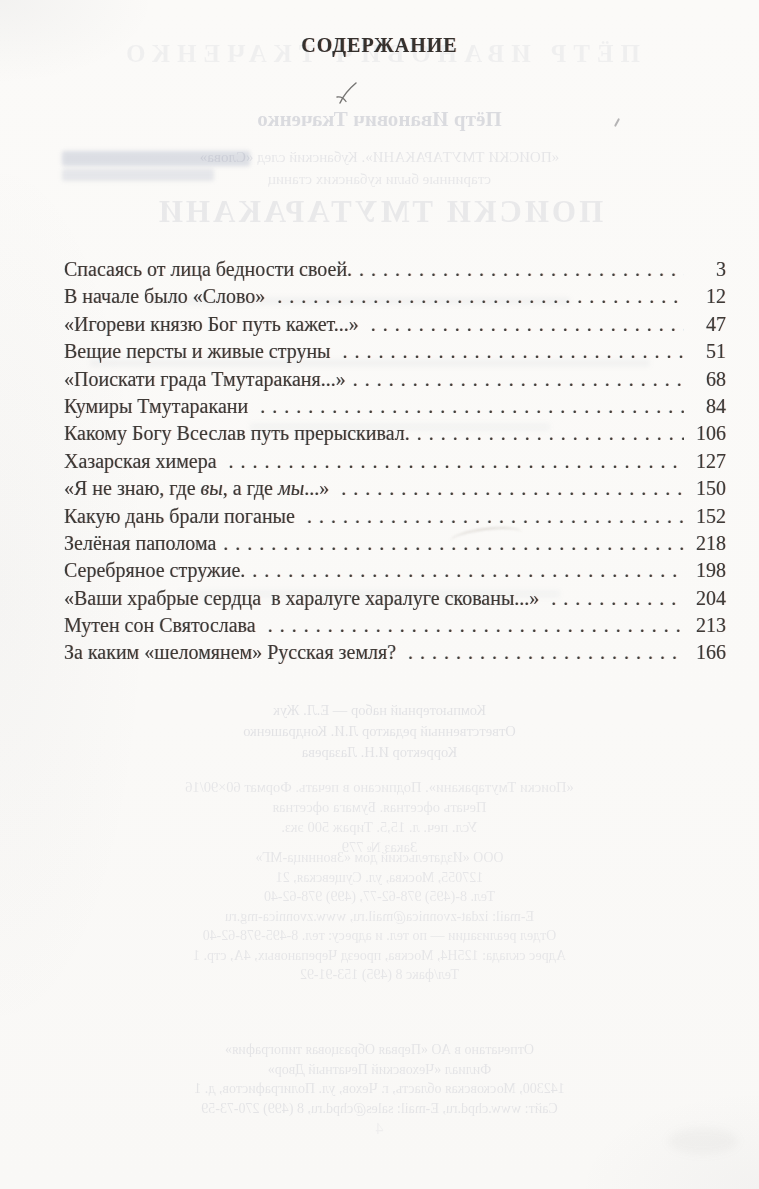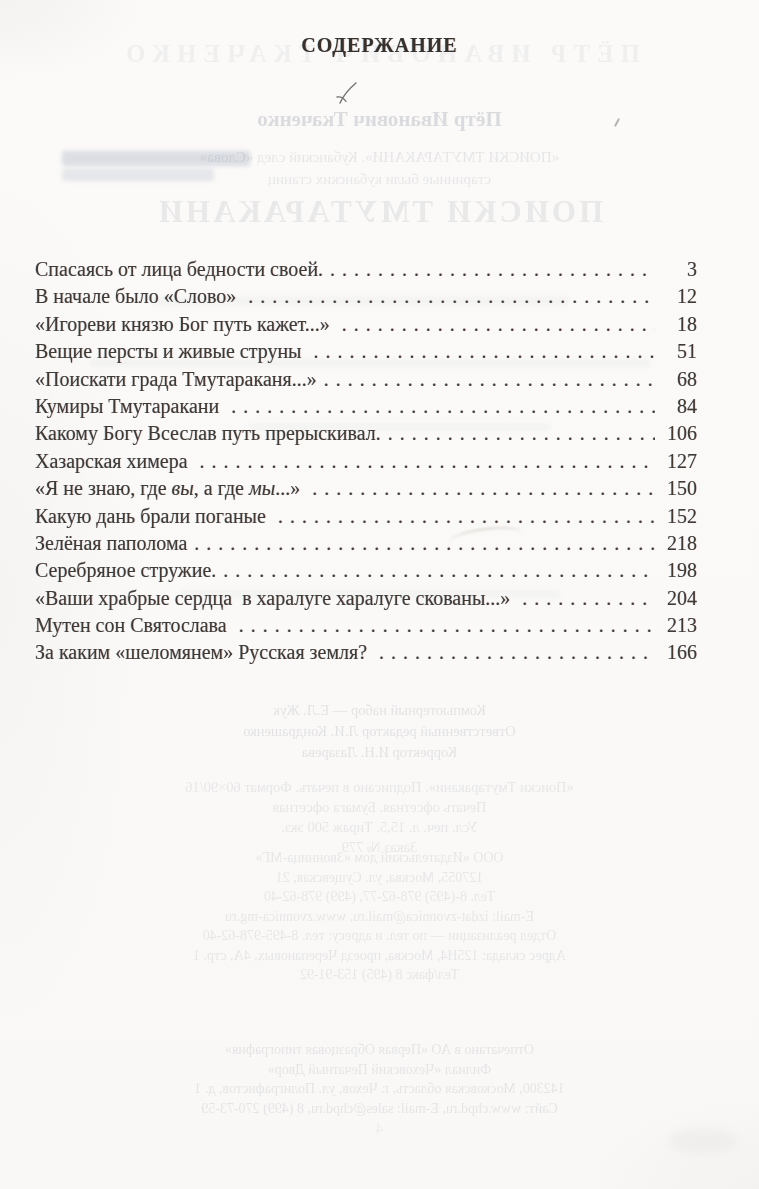--- a/index.html
+++ b/index.html
@@ -24,21 +24,21 @@
   .ink{
     color:#3e3a36;
     text-shadow:.6px 0 rgba(185,75,55,.28), -.6px 0 rgba(45,125,165,.28);
   }
   .contents-title{
     position:absolute;top:34px;left:0;right:0;
     text-align:center;font-size:20px;font-weight:bold;
     letter-spacing:1px;color:#35312d;
   }
   .toc{
-    position:absolute;top:258px;left:35px;width:662px;
+    position:absolute;top:258px;left:64px;width:662px;
     font-size:20px;
   }
   .toc-row{display:flex;align-items:baseline;height:27.4px;}
   .toc-title{white-space:pre;flex:0 0 auto;}
   .toc-title i{font-style:italic;}
   .toc-dots{
     flex:1 1 auto;overflow:hidden;white-space:nowrap;
     margin:0 4px 0 7px;letter-spacing:1px;color:#45403b;
   }
   .toc-dots::after{
@@ -142,21 +142,21 @@
         <span class="toc-page">3</span>
       </div>
       <div class="toc-row">
         <span class="toc-title">В начале было «Слово» </span>
         <span class="toc-dots"></span>
         <span class="toc-page">12</span>
       </div>
       <div class="toc-row">
         <span class="toc-title">«Игореви князю Бог путь кажет...» </span>
         <span class="toc-dots"></span>
-        <span class="toc-page">18</span>
+        <span class="toc-page">47</span>
       </div>
       <div class="toc-row">
         <span class="toc-title">Вещие персты и живые струны </span>
         <span class="toc-dots"></span>
         <span class="toc-page">51</span>
       </div>
       <div class="toc-row">
         <span class="toc-title">«Поискати града Тмутараканя...»</span>
         <span class="toc-dots"></span>
         <span class="toc-page">68</span>

